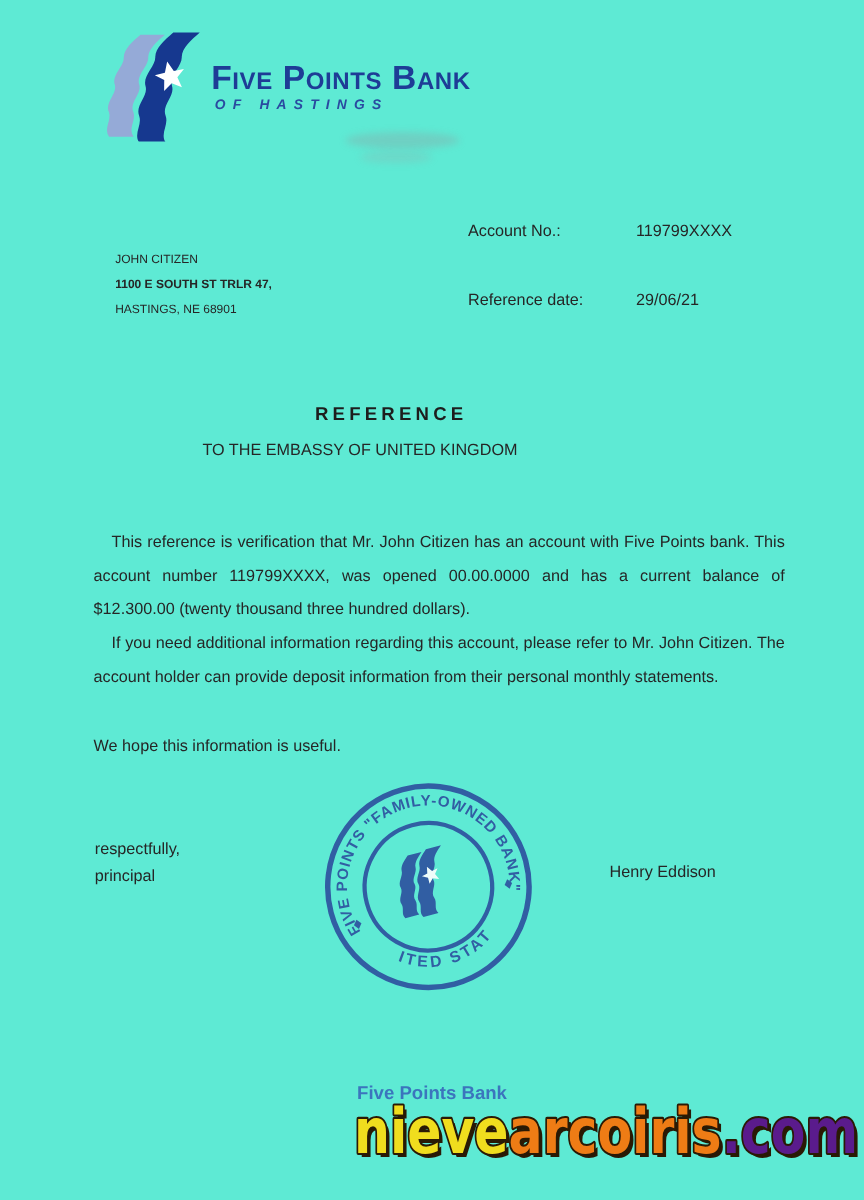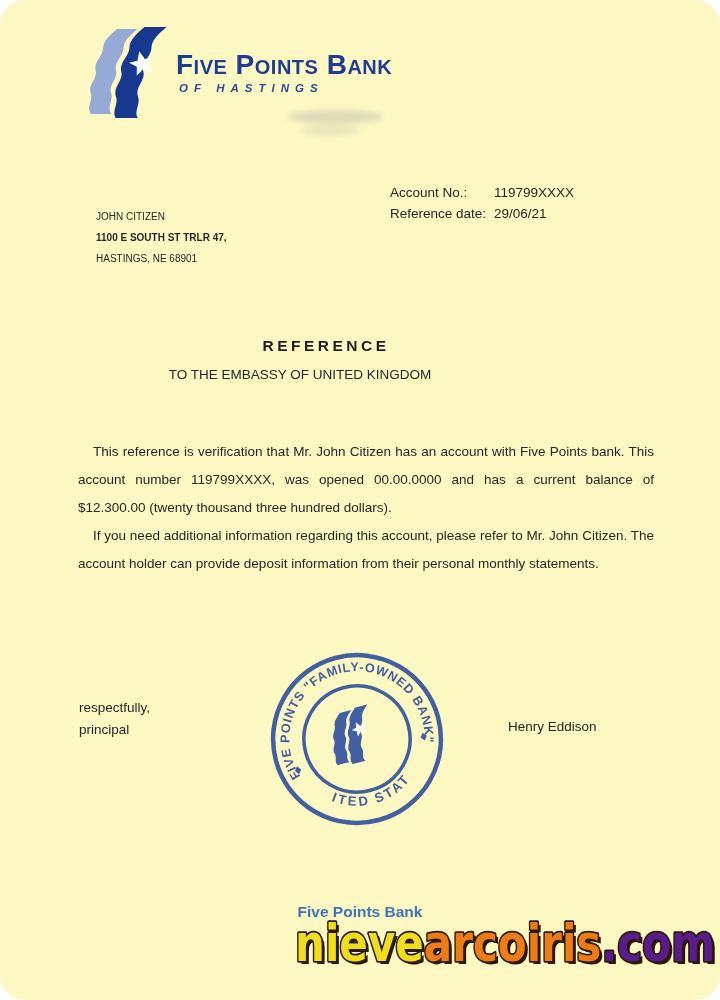--- a/index.html
+++ b/index.html
@@ -1,18 +1,18 @@
 <!DOCTYPE html>
 <html><head>
 <meta charset="utf-8">
 <style>
   html,body{margin:0;padding:0;background:#ffffff;}
   .page{
-    position:relative;width:720px;height:1000px;background:#fef9c3;
-    font-family:"Liberation Sans",sans-serif;color:#262626;overflow:hidden;border-radius:25px;
+    position:relative;width:720px;height:1000px;background:#5eead4;
+    font-family:"Liberation Sans",sans-serif;color:#262626;overflow:hidden;
   }
   
   .logo-wrap{position:absolute;left:84px;top:26px;width:300px;height:92px;}
   .logo-glyph{position:absolute;left:0;top:0;}
   .logo-text{position:absolute;left:92px;top:24px;white-space:nowrap;}
   .logo-name{
     font-variant:small-caps;font-weight:700;font-size:28px;line-height:30px;
     color:#1e3c96;letter-spacing:0.5px;
   }
   .logo-tagline{
@@ -21,21 +21,21 @@
   }
   .smudge{position:absolute;border-radius:50%;filter:blur(3px);pointer-events:none;}
   .smudge-a{left:288px;top:110px;width:95px;height:14px;background:rgba(150,150,155,0.30);}
   .smudge-b{left:300px;top:126px;width:60px;height:10px;background:rgba(160,160,165,0.22);}
 
   
   .recipient{position:absolute;left:96px;top:182px;font-size:10px;line-height:21px;margin-top:24px;}
   .recipient .addr1{font-weight:700;}
   .meta{
     position:absolute;left:390px;top:182px;font-size:13.5px;line-height:21px;
-    display:grid;grid-template-columns:104px auto;column-gap:0;
+    display:grid;grid-template-columns:104px auto;column-gap:0;gap:36px;
   }
 
   
   .title{
     position:absolute;left:0;top:337px;width:652px;text-align:center;
     font-size:15.5px;font-weight:700;letter-spacing:3.5px;color:#1d1d1d;
   }
   .subtitle{
     position:absolute;left:0;top:367px;width:600px;text-align:center;
     font-size:13.5px;color:#262626;
@@ -101,20 +101,21 @@
     <span>Reference date:</span>
     <span>29/06/21</span>
   </div>
 
   <div class="title">REFERENCE</div>
   <div class="subtitle">TO THE EMBASSY OF UNITED KINGDOM</div>
 
   <div class="body-text">
     <p>This reference is verification that Mr. John Citizen has an account with Five Points bank. This account number 119799XXXX, was opened 00.00.0000 and has a current balance of $12.300.00 (twenty thousand three hundred dollars).</p>
     <p>If you need additional information regarding this account, please refer to Mr. John Citizen. The account holder can provide deposit information from their personal monthly statements.</p>
+    <p class="no-indent gap-top">We hope this information is useful.</p>
   </div>
 
   <div class="closing">
     <div>respectfully,</div>
     <div>principal</div>
   </div>
 
   <div class="signatory">Henry Eddison</div>
 
   <svg class="stamp" width="184" height="184" viewBox="0 0 182 182" aria-hidden="true">

